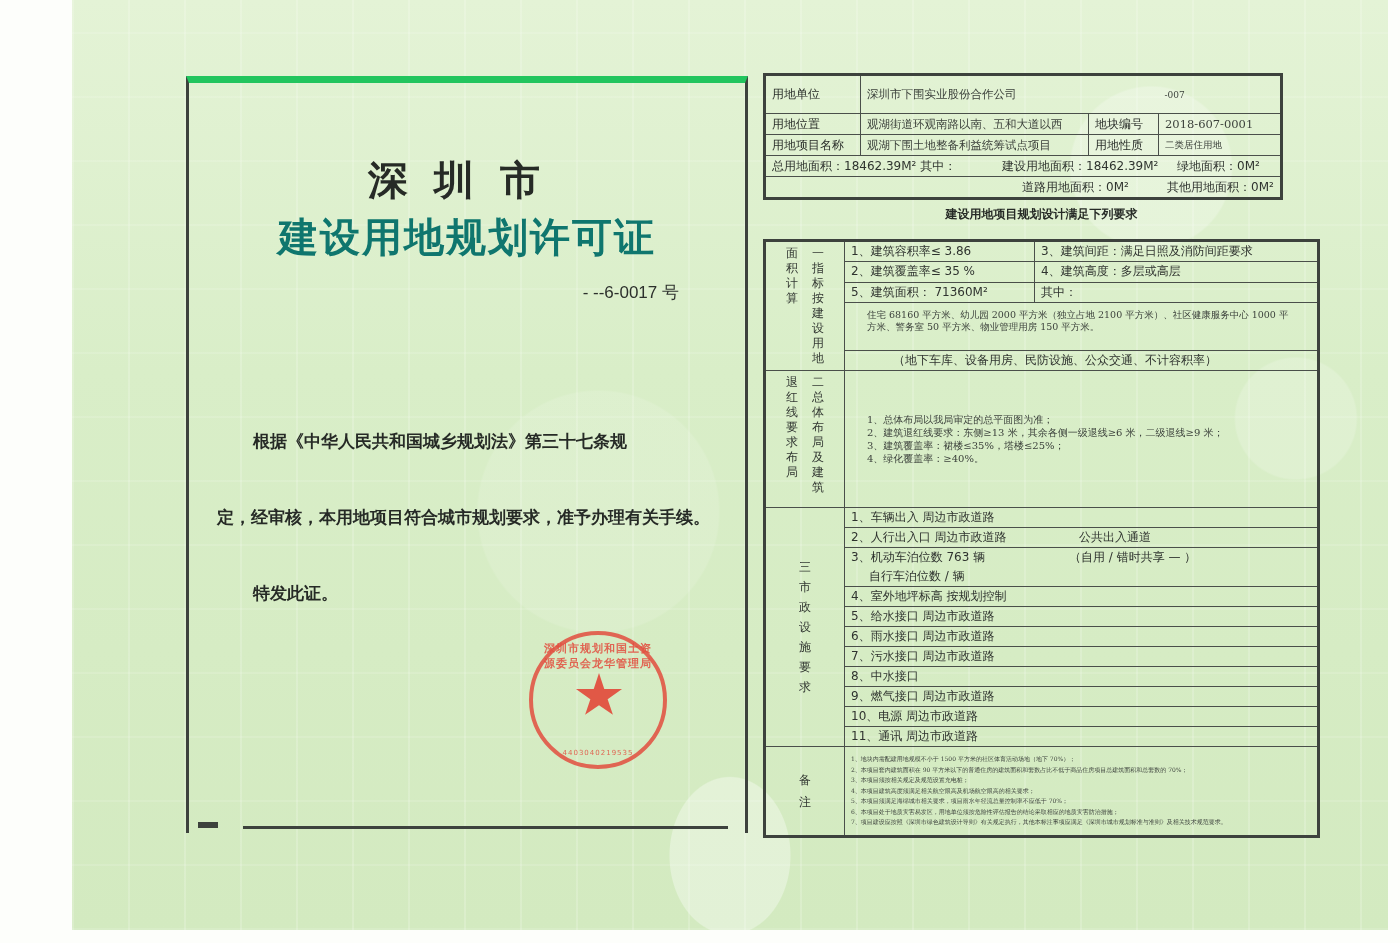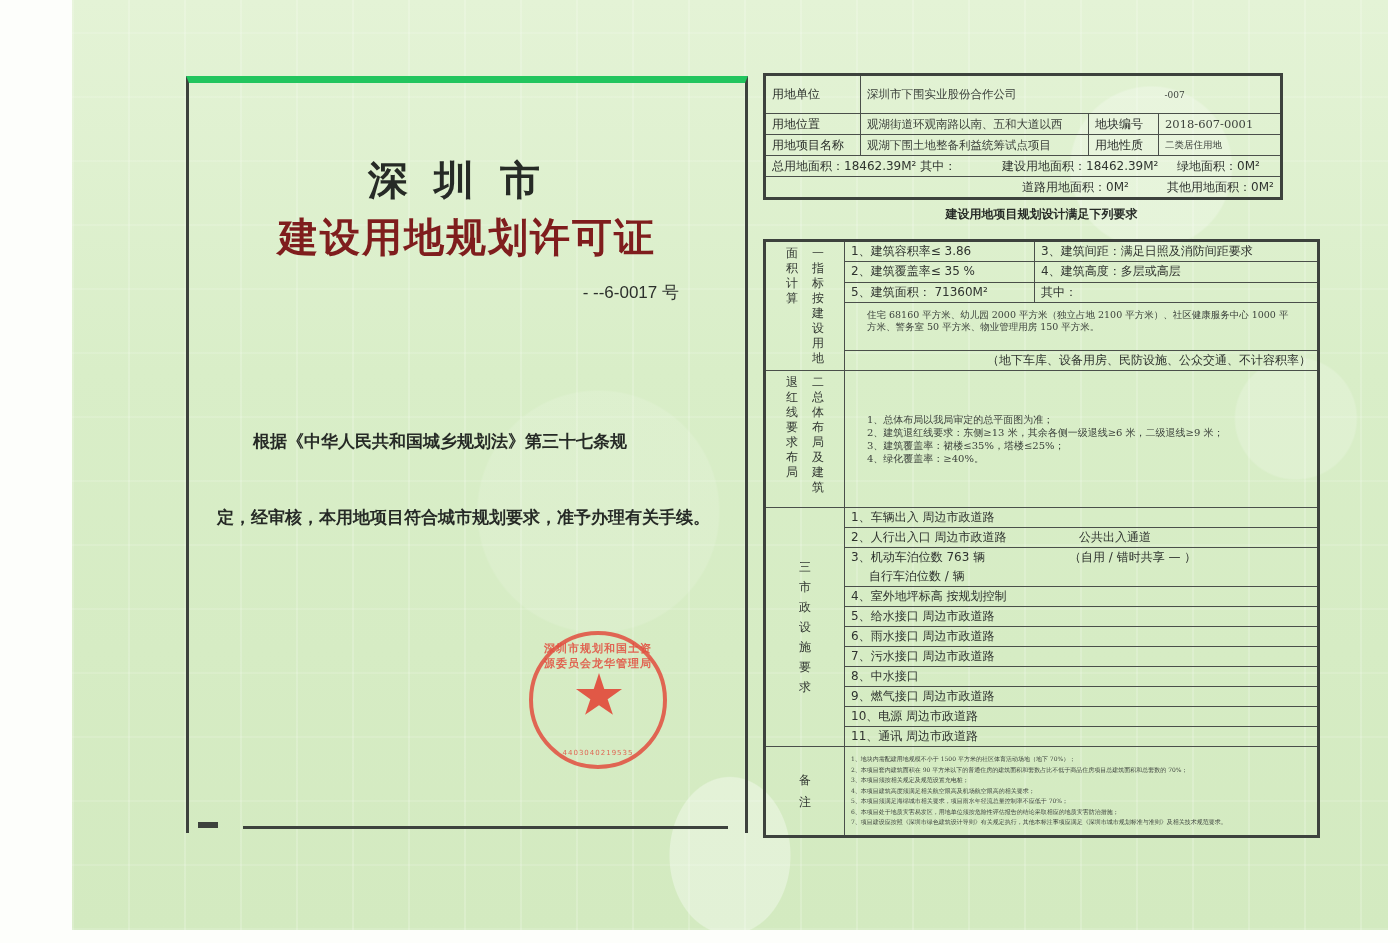--- a/index.html
+++ b/index.html
@@ -34,21 +34,21 @@
   }
   .cert-bottom-line { position:absolute; left:243px; top:826px; width:485px; height:3px; background:#3d423d; }
   .cert-bottom-mark { position:absolute; left:198px; top:822px; width:20px; height:6px; background:#3d423d; }
   .cert-city {
     position:absolute; left:0; right:0; top:70px; text-align:center;
     font-size:40px; font-weight:bold; letter-spacing:26px; color:#262a26;
     font-family:"DejaVu Sans",sans-serif;
   }
   .cert-title {
     position:absolute; left:0; right:0; top:127px; text-align:center;
-    font-size:40px; font-weight:bold; letter-spacing:2px; color:#7f1d1d;
+    font-size:40px; font-weight:bold; letter-spacing:2px; color:#0f766e;
   }
   .cert-no {
     position:absolute; right:66px; top:198px; font-size:17px; color:#2c302c;
     font-family:"Liberation Sans",sans-serif;
   }
   .cert-body {
     position:absolute; left:12px; right:12px; top:312px; font-size:17px;
     font-weight:bold; color:#262a26; line-height:60px;
   }
   .cert-body p { margin:16px; }
@@ -94,36 +94,37 @@
 
   
   .main-table {
     position:absolute; left:763px; top:239px; width:557px;
     border:3px solid #3d423d; font-size:12px; color:#2f332f;
   }
   .main-table td { border:1.5px solid #4a4f4a; padding:0 6px; height:19px; white-space:nowrap; }
   .main-table td.side { width:70px; padding:4px 0; vertical-align:top; text-align:center; font-size:12px; color:#333833; }
   .vcol { display:inline-block; width:14px; line-height:15px; vertical-align:top; word-break:break-all; white-space:normal; }
   .main-table td.mid9 { font-family:"DejaVu Serif",serif; font-size:9.5px; line-height:12px; white-space:normal; color:#3b403b; padding:0 22px; }
-  .main-table td.center { text-align:right;padding-left:48px; }
+  .main-table td.center { text-align:left;padding-left:48px; }
   .notes { font-family:"DejaVu Serif",serif; font-size:6px; line-height:10.5px; color:#3d423d; padding:3px 5px; white-space:normal; }
   .notes div { white-space:nowrap; overflow:hidden; }
 </style>
 </head>
 <body>
 
 <div class="paper"></div>
 
 <div class="cert">
   <div class="cert-city">深圳市</div>
   <div class="cert-title">建设用地规划许可证</div>
   <div class="cert-no">- --6-0017 号</div>
   <div class="cert-body">
     <p class="ind">根据《中华人民共和国城乡规划法》第三十七条规</p>
     <p>定，经审核，本用地项目符合城市规划要求，准予办理有关手续。</p>
+    <p class="ind">特发此证。</p>
   </div>
   <div class="seal">
     <div class="seal-text">深圳市规划和国土资源委员会龙华管理局</div>
     <div class="seal-star"></div>
     <div class="seal-code">4403040219535</div>
   </div>
 </div>
 <div class="cert-bottom-mark"></div>
 <div class="cert-bottom-line"></div>
 

